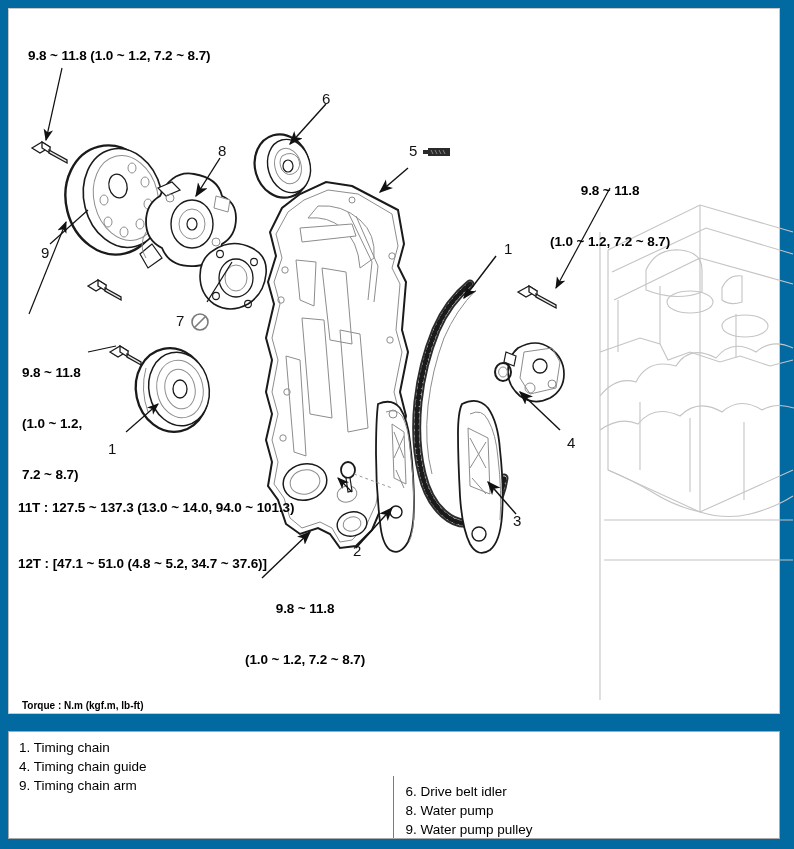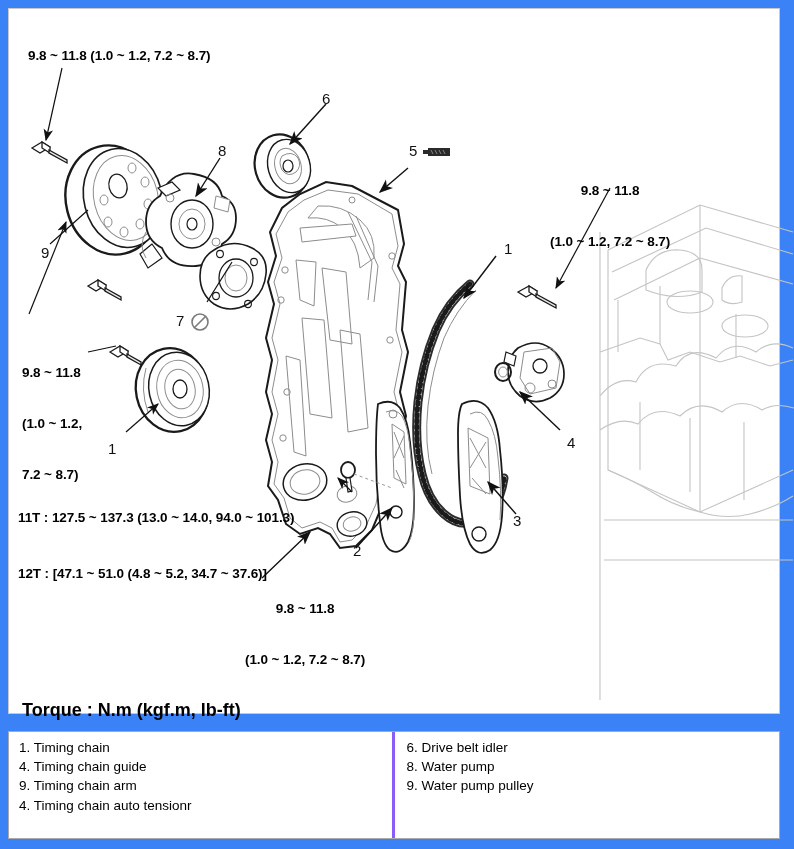--- a/index.html
+++ b/index.html
@@ -1,40 +1,40 @@
 <!DOCTYPE html>
 <html><head>
 <meta charset="utf-8">
 <style>
   html,body{margin:0;padding:0;background:#fff;}
   body{width:794px;height:849px;font-family:"Liberation Sans",sans-serif;color:#000;}
-  #page{position:relative;width:794px;height:849px;overflow:hidden;background:#3b82f6;}
+  #page{position:relative;width:794px;height:849px;overflow:hidden;background:#0369a1;}
 
   .figure-frame{position:absolute;left:8px;top:8px;width:772px;height:706px;
     border:1px solid #c8c8c8;background:#fff;box-sizing:border-box;}
 
   .svg-layer{position:absolute;left:0;top:0;width:794px;height:849px;pointer-events:none;}
 
   .torque{position:absolute;font-weight:bold;font-size:13.5px;line-height:17px;
     letter-spacing:-0.1px;white-space:pre;}
   .t-tl{left:28px;top:47px;}
   .t-left2{left:22px;top:330px;}
   .t-right{left:550px;top:148px;text-align:center;}
-  .t-big{left:18px;top:472px;line-height:18.5px;}
+  .t-big{left:18px;top:462px;line-height:18.5px;}
   .t-bot{left:245px;top:566px;text-align:center;}
 
   .callout{position:absolute;font-size:15px;font-weight:normal;
     font-family:"Liberation Sans",sans-serif;color:#111;}
 
-  .torque-units{position:absolute;left:22px;top:700px;font-size:18px;font-weight:bold;}
+  .torque-units{position:absolute;left:22px;top:700px;font-size:10px;font-weight:bold;}
 
   .legend{position:absolute;left:8px;top:731px;width:772px;height:108px;
     border:1px solid #a9a9a9;box-sizing:border-box;display:flex;background:#fff;}
   .legend-col{flex:1;padding:6px 0 0 10px;box-sizing:border-box;}
-  .legend-col.right{border-left:3px solid #8b5cf6;padding-left:12px;}
+  .legend-col.right{border-left:1px solid #8b5cf6;padding-left:12px;margin-top:44px;}
   .legend-item{font-size:13.5px;line-height:19.2px;color:#000;white-space:pre;}
 </style>
 </head>
 <body>
 
 <div id="page">
 
   <div class="figure-frame"></div>
 
   <svg class="svg-layer" viewBox="0 0 794 849">
@@ -295,21 +295,20 @@
   <div class="callout" style="left:41px;top:244px;">9</div>
   <div class="callout" style="left:108px;top:440px;">1</div>
 
   <div class="torque-units">Torque : N.m (kgf.m, lb-ft)</div>
 
   <div class="legend">
     <div class="legend-col">
       <div class="legend-item">1. Timing chain</div>
       <div class="legend-item">4. Timing chain guide</div>
       <div class="legend-item">9. Timing chain arm</div>
-      <div class="legend-item">4. Timing chain auto tensionr</div>
     </div>
     <div class="legend-col right">
       <div class="legend-item">6. Drive belt idler</div>
       <div class="legend-item">8. Water pump</div>
       <div class="legend-item">9. Water pump pulley</div>
     </div>
   </div>
 
 </div>
 

